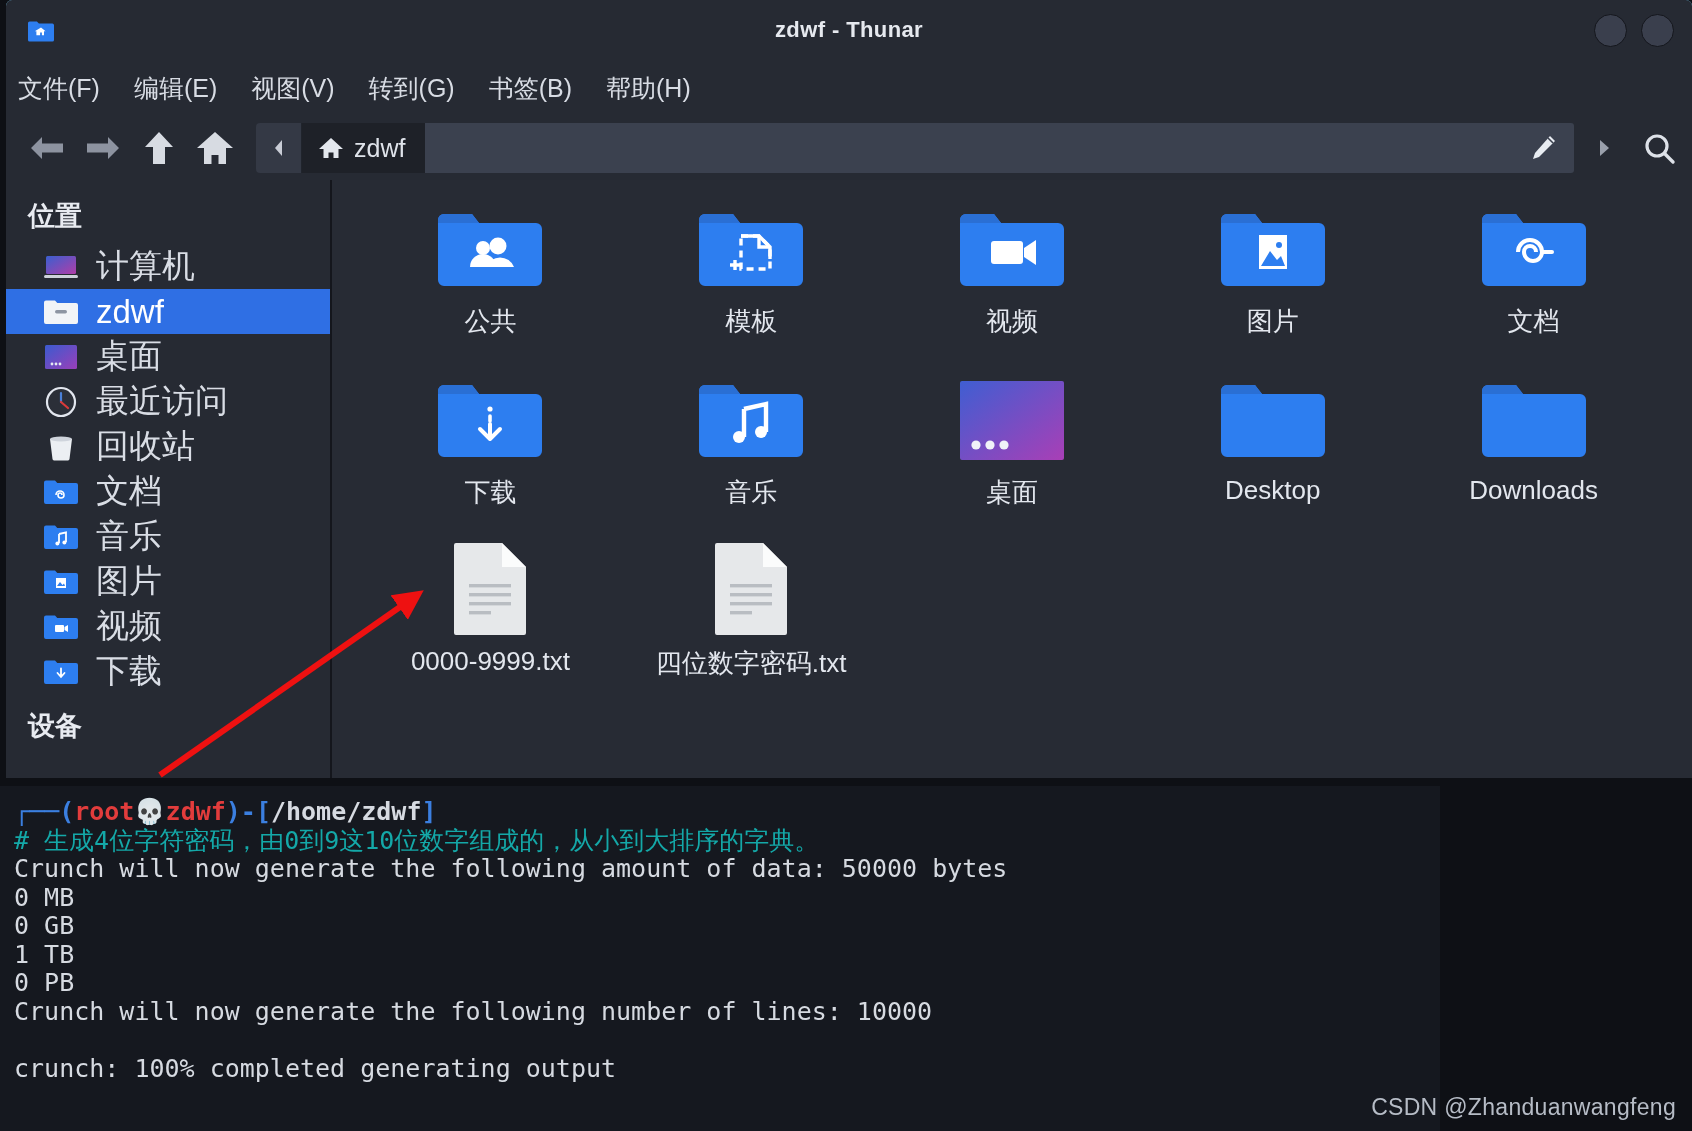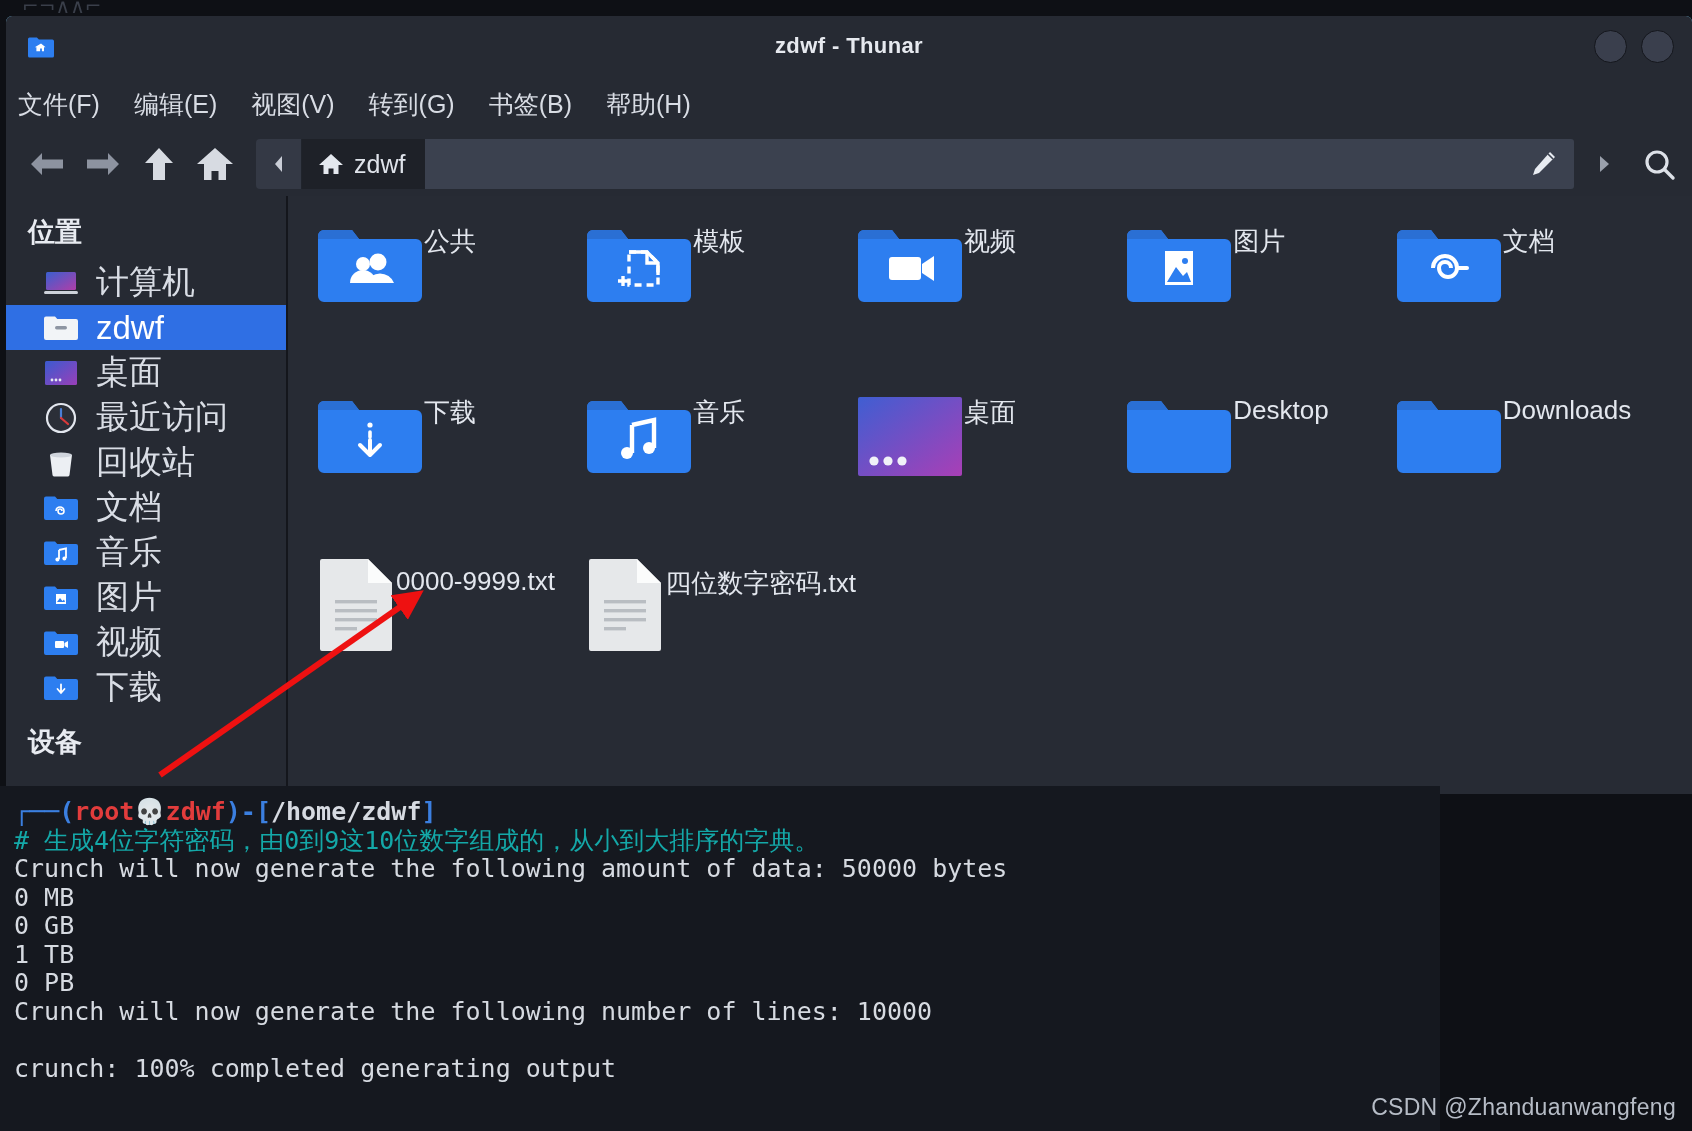--- a/index.html
+++ b/index.html
@@ -6,21 +6,21 @@
   html, body {
     width: 1692px; height: 1131px;
     background: #0e1015;
     font-family: "Liberation Sans", "DejaVu Sans", sans-serif;
     overflow: hidden;
   }
   #root { position: relative; width: 1692px; height: 1131px; }
 
   
   .thunar {
-    position: absolute; left: 6px; top: 16px;
+    position: absolute; left: 6px; top: 0;
     width: 1686px; height: 778px;
     background: #7dd3fc;
     border-radius: 6px 6px 0 0;
     overflow: hidden;
   }
   .titlebar {
     position: relative; height: 60px; background: #262a33;
     display: flex; align-items: center;
   }
   .titlebar .title {
@@ -73,21 +73,21 @@
     display: flex; align-items: center; justify-content: flex-end; padding-right: 16px;
   }
   .pb-next {
     width: 56px; background: #262a33; display: flex; align-items: center; justify-content: center;
   }
   .pb-search { width: 50px; display: flex; align-items: center; justify-content: center; }
 
   
   .body { display: flex; height: 602px; background: #262a33; }
   .sidebar {
-    width: 281px; background: #262a33; padding-top: 12px;
+    width: 325px; background: #262a33; padding-top: 12px;
     border-right: 1px solid #14161c; position: relative;
   }
   .side-head {
     font-size: 27px; font-weight: 700; color: #e8ebf1; padding: 6px 0 10px 22px;
   }
   .side-item {
     height: 45px; display: flex; align-items: center; gap: 16px; padding-left: 36px;
     font-size: 33px; color: #d9dde5;
   }
   .side-item.selected { background: #2f6fe4; color: #fff; }
@@ -95,21 +95,21 @@
 
   .content {
     flex: 1; background: #272b34; position: relative;
     border-left: 1px solid #14161c;
   }
   .grid {
     display: grid; grid-template-columns: repeat(5, 1fr);
     padding: 10px 28px 0 28px; row-gap: 4px;
   }
   .cell {
-    display: flex; flex-direction: row; align-items: flex-start;
+    display: flex; flex-direction: column; align-items: center;
     padding-top: 8px; height: 167px;
   }
   .cell .ico { height: 96px; display: flex; align-items: flex-end; justify-content: center; }
   .cell .nm {
     margin-top: 10px; font-size: 26px; color: #e3e7ee; text-align: center;
     white-space: nowrap;
   }
 
   
   .terminal {

